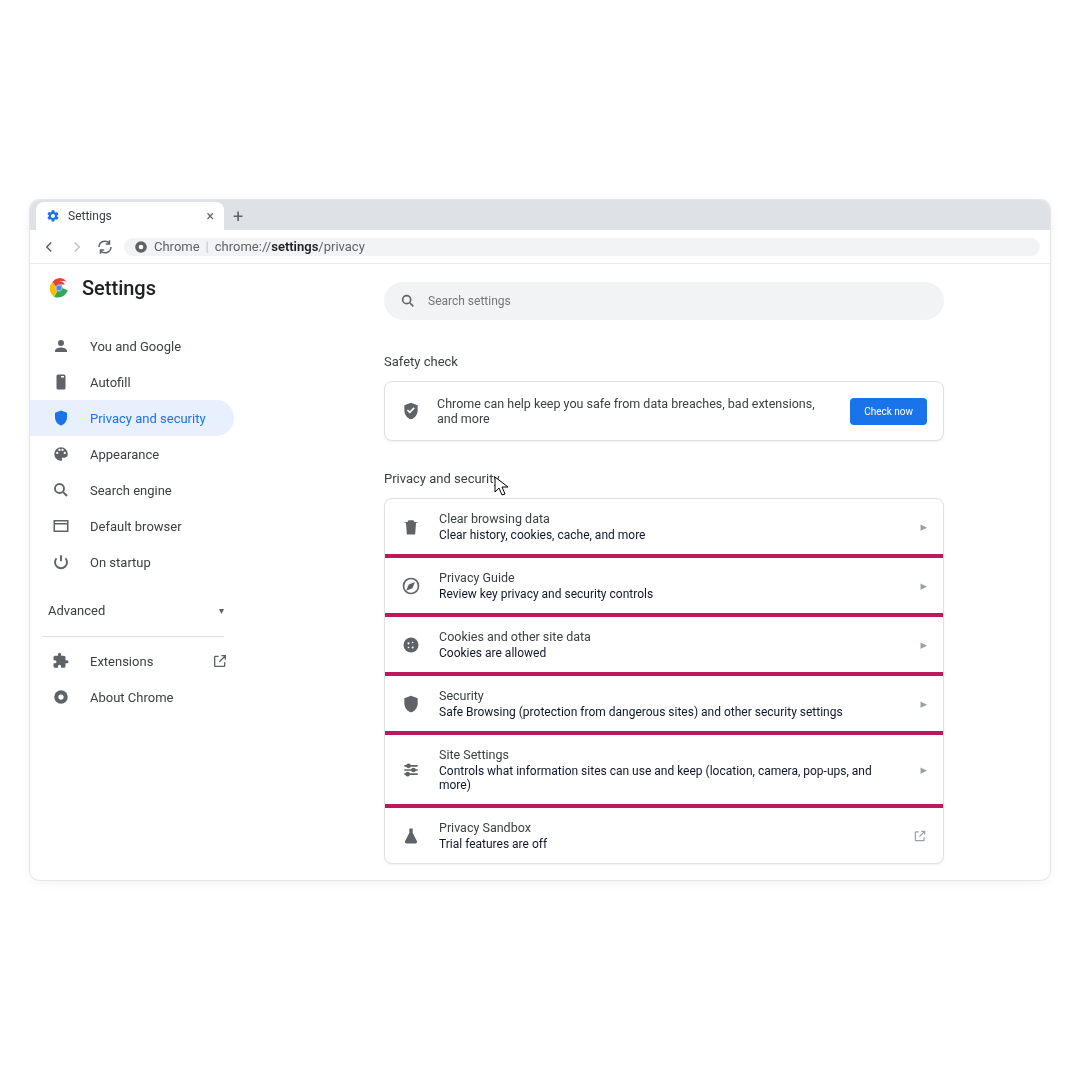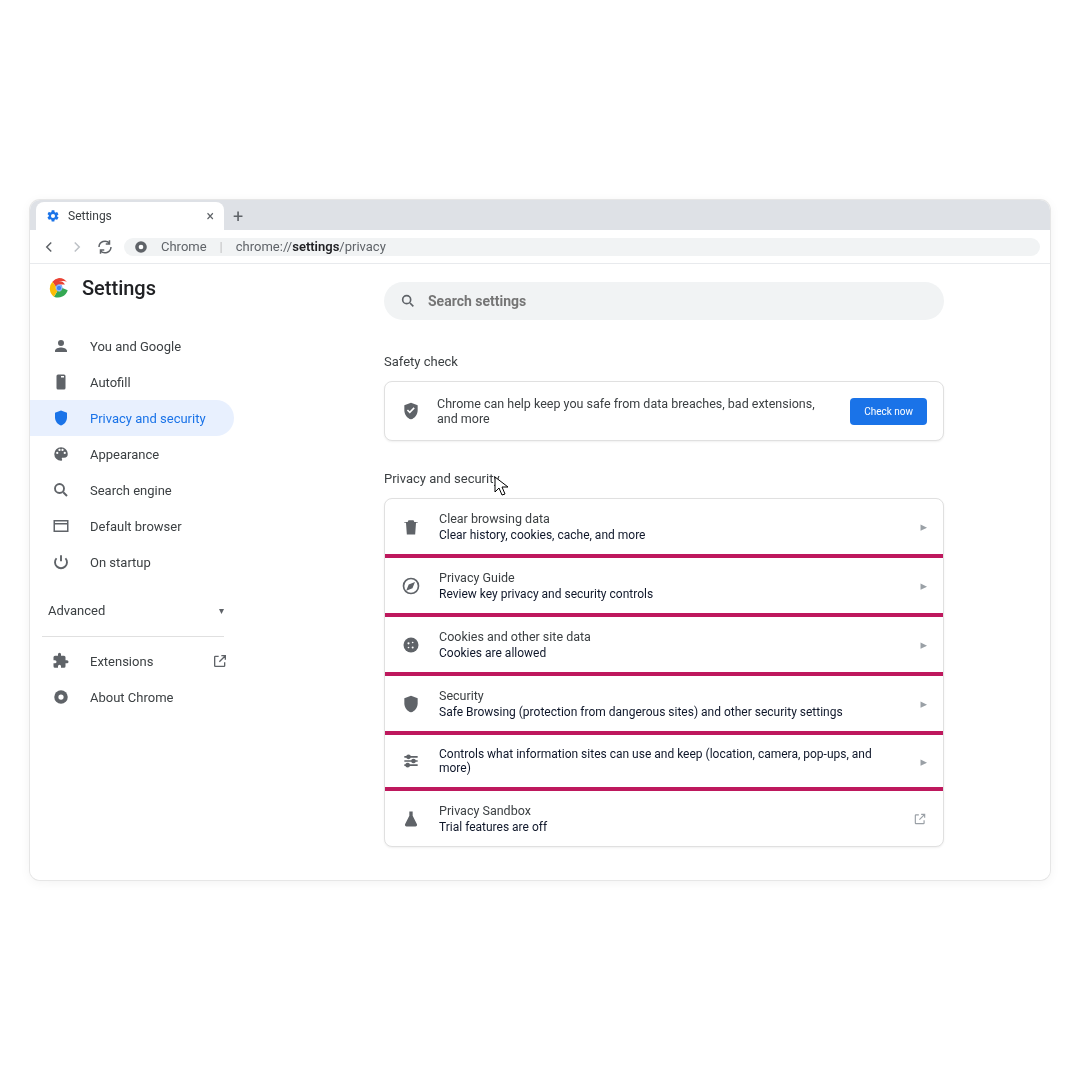--- a/index.html
+++ b/index.html
@@ -49,21 +49,21 @@
     .omnibox {
       flex: 1;
       height: 18px;
       background: #f1f3f4;
       border-radius: 14px;
       display: flex;
       align-items: center;
       padding: 0 10px;
       font-size: 13px;
       color: #5f6368;
-      gap: 13px;
+      gap: 6px;
     }
     .omnibox .chrome-label { color:#5f6368; }
     .omnibox .sep { color:#c0c0c0; }
     .omnibox .url { color:#5f6368; }
     .omnibox .url b { font-weight: 600; color:#202124; }
     .content {
       display: flex;
       height: 616px;
       background: #fff;
     }
@@ -131,21 +131,21 @@
       display:flex;
       align-items:center;
       padding: 0 16px;
       gap: 12px;
       color:#5f6368;
       font-size:14px;
       width: 560px;
       margin-bottom: 34px;
     }
     .search-box input {
-      border:none; background:transparent; outline:none; flex:1; font-size:14px; color:#3c4043;font-weight:bold;
+      border:none; background:transparent; outline:none; flex:1; font-size:12px; color:#3c4043;
     }
     .section-title { font-size: 13px; color:#3c4043; margin-bottom: 12px; }
     .card {
       width: 560px;
       border: 1px solid #e0e0e0;
       border-radius: 8px;
       background: #fff;
       box-shadow: 0 1px 2px rgba(60,64,67,0.08);
       margin-bottom: 30px;
     }
@@ -414,20 +414,21 @@
         <div class="setting-row">
           <span class="row-icon">
               <svg viewBox="0 0 24 24" fill="none" stroke="currentColor" stroke-width="2">
                 <path d="M4 7h16M4 12h16M4 17h16"></path>
                 <circle cx="9" cy="7" r="1.8" fill="currentColor"></circle>
                 <circle cx="15" cy="12" r="1.8" fill="currentColor"></circle>
                 <circle cx="8" cy="17" r="1.8" fill="currentColor"></circle>
               </svg>
             </span>
           <div class="row-text">
+            <div class="row-title">Site Settings</div>
             <div class="row-sub">Controls what information sites can use and keep (location, camera, pop-ups, and more)</div>
           </div>
           <span class="row-chevron">▸</span>
         </div>
         <div class="setting-row">
           <span class="row-icon">
               <svg viewBox="0 0 24 24" fill="currentColor">
                 <path d="M10 3h4v5l5 10a2 2 0 0 1-1.8 3H6.8A2 2 0 0 1 5 18l5-10z"></path>
               </svg>
             </span>

